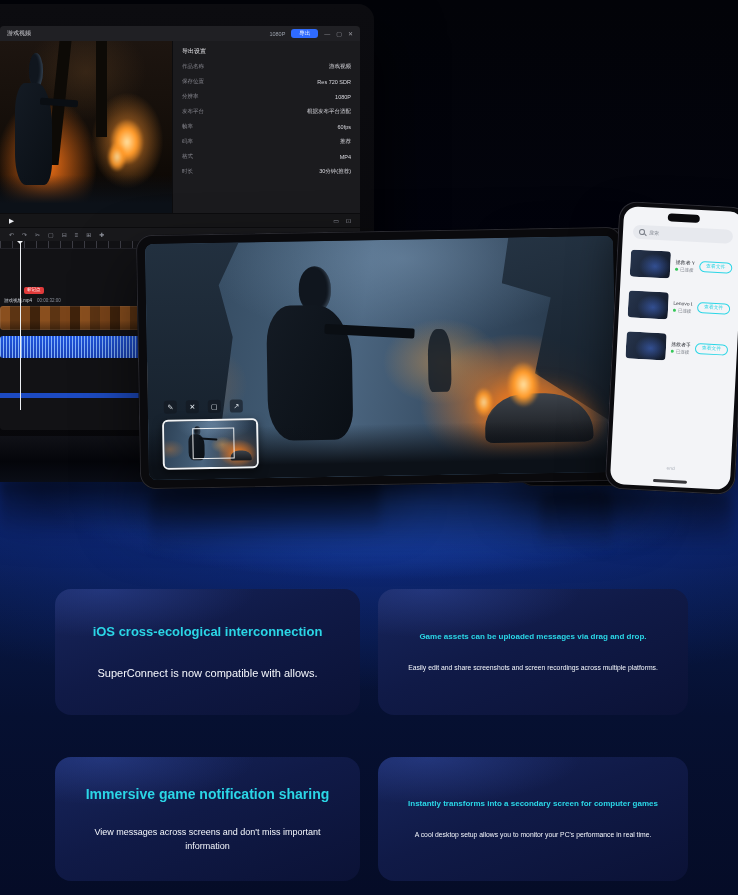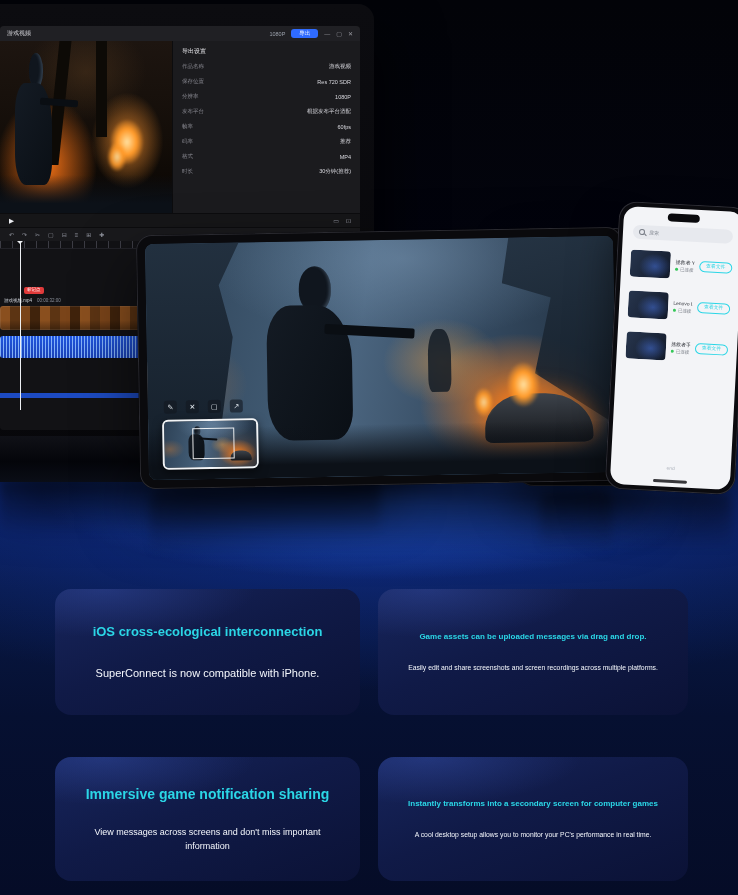--- a/index.html
+++ b/index.html
@@ -443,21 +443,21 @@
         </div>
 
         <div class="p2-footer">end</div>
       </div>
       <div class="home-ind"></div>
     </div>
   </div>
 
   <div class="card card-1">
     <div class="title">iOS cross-ecological interconnection</div>
-    <div class="subtitle">SuperConnect is now compatible with iPhone.</div>
+    <div class="subtitle">SuperConnect is now compatible with allows.</div>
   </div>
   <div class="card card-2">
     <div class="title">Game assets can be uploaded messages via drag and drop.</div>
     <div class="subtitle">Easily edit and share screenshots and screen recordings across multiple platforms.</div>
   </div>
   <div class="card card-4">
     <div class="title">Instantly transforms into a secondary screen for computer games</div>
     <div class="subtitle">A cool desktop setup allows you to monitor your PC's performance in real time.</div>
   </div>
   <div class="card card-3">

